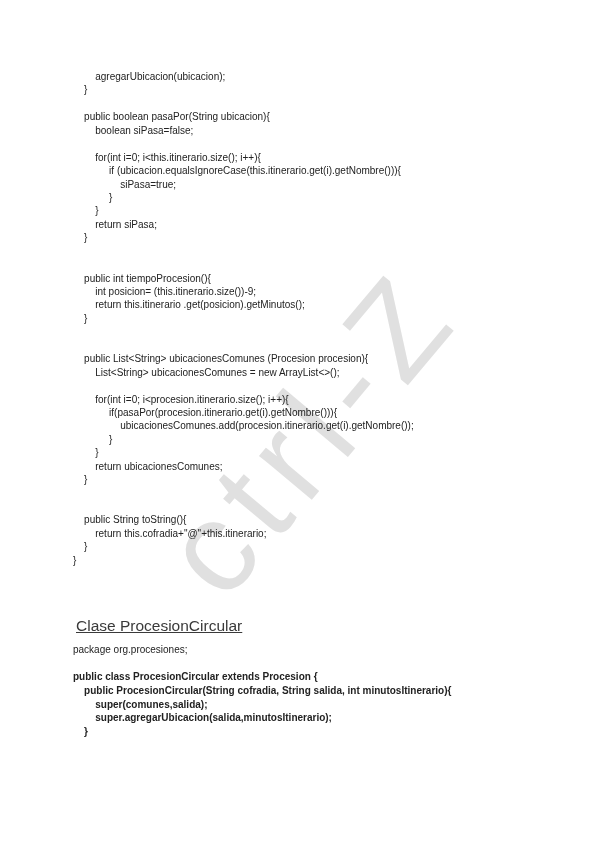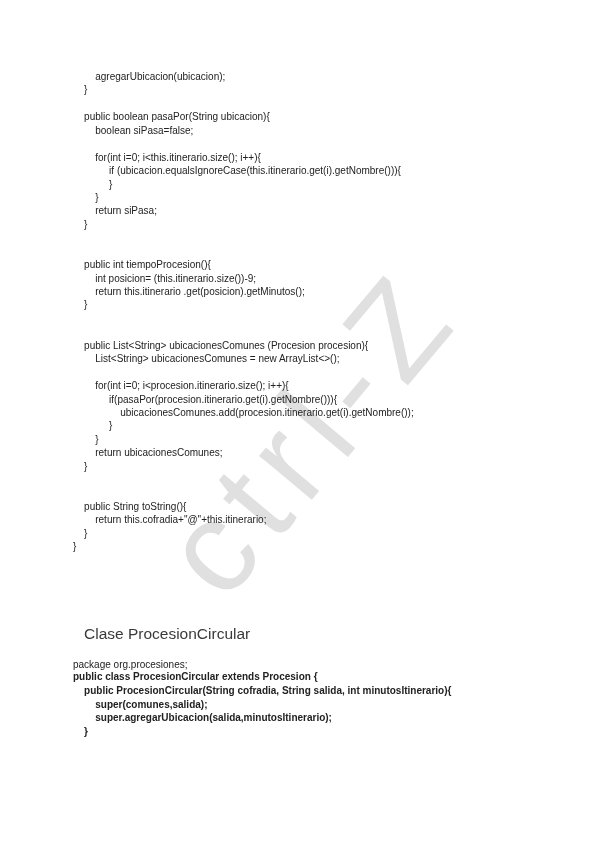--- a/index.html
+++ b/index.html
@@ -36,49 +36,50 @@
     line-height:13.45px;
     height:13.45px;
     color:#222222;
     font-family:"Liberation Sans", sans-serif;
   }
   .block-b .code-line{ line-height:13.8px; height:13.8px; }
   .heading{
     position:absolute;
     left:72px;
     top:613px;
-    margin:12px;
+    margin:4px;
     font-size:15.5px;
     font-weight:400;
     color:#3a3a3a;
     z-index:1;
+    text-decoration:underline;
   }
   .package-line{
     position:absolute;
     left:73px;
     top:643px;
     z-index:1;
-    margin-top:15px;
   }
 </style>
 </head>
 <body>
 
 <div class="page">
   <div class="watermark">ctrl-Z</div>
 
   <div class="code-block block-a">
       <div class="code-line">        agregarUbicacion(ubicacion);</div>
       <div class="code-line">    }</div>
       <div class="code-line"></div>
       <div class="code-line">    public boolean pasaPor(String ubicacion){</div>
       <div class="code-line">        boolean siPasa=false;</div>
       <div class="code-line"></div>
       <div class="code-line">        for(int i=0; i&lt;this.itinerario.size(); i++){</div>
       <div class="code-line">             if (ubicacion.equalsIgnoreCase(this.itinerario.get(i).getNombre())){</div>
+      <div class="code-line">                 siPasa=true;</div>
       <div class="code-line">             }</div>
       <div class="code-line">        }</div>
       <div class="code-line">        return siPasa;</div>
       <div class="code-line">    }</div>
       <div class="code-line"></div>
       <div class="code-line"></div>
       <div class="code-line">    public int tiempoProcesion(){</div>
       <div class="code-line">        int posicion= (this.itinerario.size())-9;</div>
       <div class="code-line">        return this.itinerario .get(posicion).getMinutos();</div>
       <div class="code-line">    }</div>

